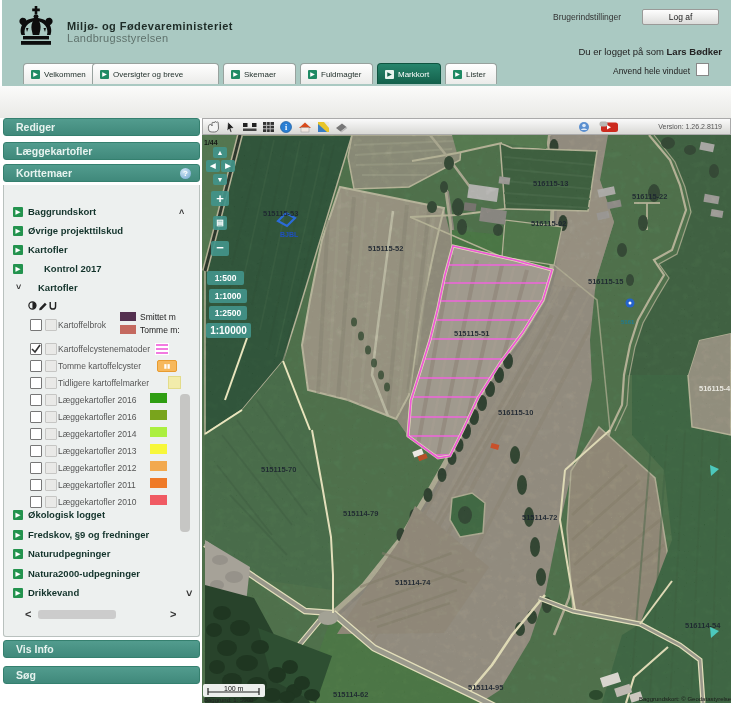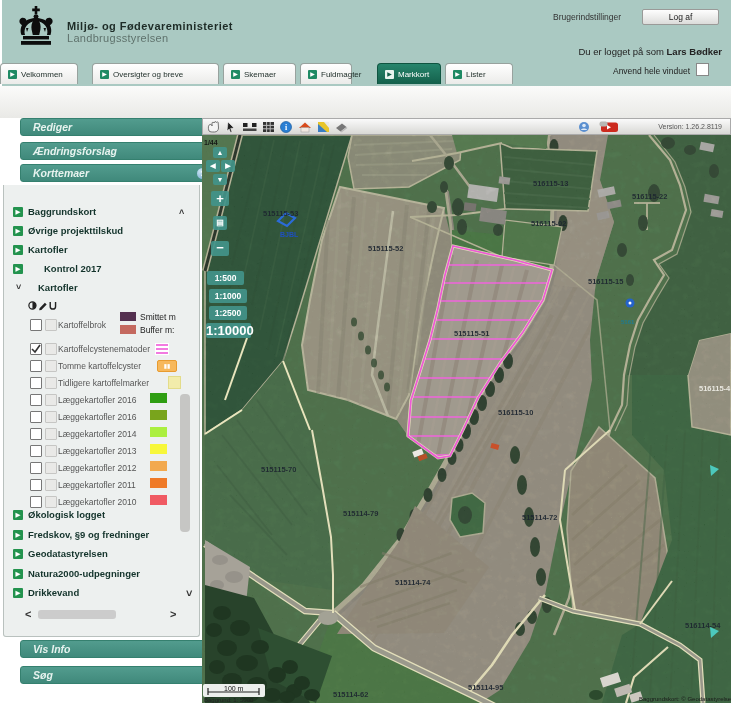--- a/index.html
+++ b/index.html
@@ -17,23 +17,23 @@
   #strip{left:0;top:86px;width:731px;height:32px;background:linear-gradient(#fbfbfa,#e9e9e6);}
   
   .tab{top:63px;height:21px;background:linear-gradient(#ffffff,#ebebe9);border:1px solid #98a29e;border-bottom:none;
        border-radius:4px 4px 0 0;font-size:8px;color:#1c2b26;display:flex;align-items:center;padding:0 7px;gap:4px;box-sizing:border-box;}
   .tab .ic{width:9px;height:9px;background:#1f8a64;border-radius:1px;color:#fff;font-size:6px;line-height:9px;text-align:center;flex:0 0 9px;}
   .tab.active{background:linear-gradient(#27856c,#14604b);color:#fff;border-color:#0f5440;}
   .tab.active .ic{background:#e9f3ef;color:#14604b;}
   #anvend{left:560px;top:66px;width:130px;font-size:8.5px;color:#222;text-align:right;}
   #anvendcb{left:696px;top:63px;width:11px;height:11px;background:#fff;border:1px solid #888;}
   
-  .tbar{left:20px;width:197px;height:18px;background:linear-gradient(#529c8e,#40897b);border:1px solid #35806f;
+  .tbar{left:3px;width:197px;height:18px;background:linear-gradient(#529c8e,#40897b);border:1px solid #35806f;
         border-radius:3px;box-sizing:border-box;font-size:10.5px;font-weight:bold;color:#e7f3ef;
-        line-height:16px;padding-left:12px;font-style:italic;}
+        line-height:16px;padding-left:12px;}
   #panel{left:3px;top:185px;width:197px;height:452px;background:#edf0ef;border:1px solid #b9c1be;border-top:none;
          box-sizing:border-box;border-radius:0 0 3px 3px;}
   .ti{position:absolute;font-size:9.5px;font-weight:bold;color:#13332b;}
   .gic{position:absolute;width:10px;height:10px;background:#23934e;border-radius:1px;color:#fff;font-size:6.5px;
        line-height:10px;text-align:center;}
   .cb{position:absolute;width:10px;height:10px;background:#fff;border:1px solid #777;border-radius:1px;}
   .cb2{position:absolute;width:10px;height:10px;background:#e9e9e7;border:1px solid #c6c6c4;border-radius:1px;}
   .lbl{position:absolute;font-size:8.5px;color:#222;}
   .sw{position:absolute;width:16px;height:9px;}
   .chev{position:absolute;font-size:9px;color:#333;font-weight:bold;}
@@ -61,31 +61,31 @@
     <path d="M13 22 L15.5 22 L14 26 Z M33 22 L30.5 22 L32 26 Z"></path>
     <rect x="10" y="30" width="26" height="3.4"></rect>
     <rect x="8" y="35" width="30" height="3.8"></rect>
   </g>
 </svg>
 <div id="brand" class="abs">Miljø- og Fødevareministeriet</div>
 <div id="brand2" class="abs">Landbrugsstyrelsen</div>
 <div id="bruger" class="abs">Brugerindstillinger</div>
 <div id="logaf" class="abs">Log af</div>
 <div id="logged" class="abs">Du er logget på som <b>Lars Bødker</b></div>
-<div class="tab abs" style="left:0;width:78px"><span class="ic">▶</span>Velkommen</div>
+<div class="tab abs" style="left:23px;width:78px"><span class="ic">▶</span>Velkommen</div>
 <div class="tab abs" style="left:92px;width:127px"><span class="ic">▶</span>Oversigter og breve</div>
 <div class="tab abs" style="left:223px;width:73px"><span class="ic">▶</span>Skemaer</div>
-<div class="tab abs" style="left:300px;width:52px"><span class="ic">▶</span>Fuldmagter</div>
+<div class="tab abs" style="left:300px;width:73px"><span class="ic">▶</span>Fuldmagter</div>
 <div class="tab abs active" style="left:377px;width:64px"><span class="ic">▶</span>Markkort</div>
-<div class="tab abs" style="left:445px;width:68px"><span class="ic">▶</span>Lister</div>
+<div class="tab abs" style="left:445px;width:52px"><span class="ic">▶</span>Lister</div>
 <div id="anvend" class="abs">Anvend hele vinduet</div>
 <div id="anvendcb" class="abs"></div>
 
 <div class="tbar abs" style="top:118px">Rediger</div>
-<div class="tbar abs" style="top:142px">Ændringsforslag</div>
+<div class="tbar abs" style="top:142px">Læggekartofler</div>
 <div class="tbar abs" style="top:164px">Korttemaer
   <span style="position:absolute;right:8px;top:3px;width:11px;height:11px;border-radius:50%;
    background:radial-gradient(circle at 35% 30%,#cfe6f5,#6fa6cf);color:#fff;font-size:8px;line-height:11px;
    text-align:center;font-weight:bold;">?</span></div>
 <div id="panel" class="abs"></div>
 <div class="tbar abs" style="top:640px">Vis Info</div>
 <div class="tbar abs" style="top:666px">Søg</div>
 
 <div class="ti" style="left:28px;top:206px">Baggrundskort</div>
 <div class="gic" style="left:13px;top:207px">▶</div>
@@ -103,21 +103,21 @@
     <path d="M5 2 A4 4 0 0 1 5 10 Z" fill="#222"></path>
   <path d="M13 9 L19 3 L21 5 L15 11 Z M13 9 L12.6 11.4 L15 11 Z" fill="#222"></path>
   <path d="M25 2 L25 7 C25 11 31 11 31 7 L31 2" fill="none" stroke="#222" stroke-width="1.6"></path>
 </svg>
 <div class="cb" style="left:30px;top:319px"></div>
 <div class="cb2" style="left:45px;top:319px"></div>
 <div class="lbl" style="left:58px;top:320px;color:#555">Kartoffelbrok</div>
 <div class="sw" style="left:120px;top:312px;background:#54304f"></div>
 <div class="lbl" style="left:140px;top:312px">Smittet m</div>
 <div class="sw" style="left:120px;top:325px;background:#c4695f"></div>
-<div class="lbl" style="left:140px;top:325px">Buffer m:</div>
+<div class="lbl" style="left:140px;top:325px">Tomme m:</div>
 <div class="cb" style="left:30px;top:343px;background:#fff"></div>
 <svg class="abs" style="left:30px;top:343px" width="12" height="12">
     <path d="M2 6 L5 9 L10 2" stroke="#333" stroke-width="1.6" fill="none"></path>
   </svg>
 <div class="cb2" style="left:45px;top:343px"></div>
 <div class="lbl" style="left:58px;top:344px;color:#555">Kartoffelcystenematoder</div>
 <svg class="abs" style="left:155px;top:343px" width="14" height="12">
     <rect x="0" y="0" width="14" height="12" fill="#fff"></rect>
     <g stroke="#f27ae0" stroke-width="2">
       <line x1="1" y1="2" x2="13" y2="2"></line>
@@ -159,21 +159,21 @@
 <div class="sw" style="left:150px;top:478px;width:17px;height:10px;background:#ef7a28"></div>
 <div class="cb" style="left:30px;top:496px"></div>
 <div class="cb2" style="left:45px;top:496px"></div>
 <div class="lbl" style="left:58px;top:497px;color:#555">Læggekartofler 2010</div>
 <div class="sw" style="left:150px;top:495px;width:17px;height:10px;background:#f05a63"></div>
 <div style="position:absolute;left:180px;top:394px;width:10px;height:138px;background:#c6c6c4;border-radius:4px;"></div>
 <div class="ti" style="left:28px;top:509px">Økologisk logget</div>
 <div class="gic" style="left:13px;top:510px">▶</div>
 <div class="ti" style="left:28px;top:529px">Fredskov, §9 og fredninger</div>
 <div class="gic" style="left:13px;top:530px">▶</div>
-<div class="ti" style="left:28px;top:548px">Geodatastyrelsen</div>
+<div class="ti" style="left:28px;top:548px">Naturudpegninger</div>
 <div class="gic" style="left:13px;top:549px">▶</div>
 <div class="ti" style="left:28px;top:568px">Natura2000-udpegninger</div>
 <div class="gic" style="left:13px;top:569px">▶</div>
 <div class="ti" style="left:28px;top:587px">Drikkevand</div>
 <div class="gic" style="left:13px;top:588px">▶</div>
 <div class="chev" style="left:186px;top:587px;font-size:11px">˅</div>
 <div class="chev" style="left:25px;top:608px;font-size:11px">&lt;</div>
 <div class="chev" style="left:170px;top:608px;font-size:11px">&gt;</div>
 <div style="position:absolute;left:38px;top:610px;width:78px;height:9px;background:#ccc;border-radius:3px;"></div>
 
@@ -589,14 +589,14 @@
 <div class="mapbtn" style="left:11px;top:12px;width:14px;height:11px;font-size:7px;line-height:11px;">▲</div>
 <div class="mapbtn" style="left:4px;top:25px;width:14px;height:12px;font-size:7px;line-height:12px;">◀</div>
 <div class="mapbtn" style="left:19px;top:25px;width:14px;height:12px;font-size:7px;line-height:12px;">▶</div>
 <div class="mapbtn" style="left:11px;top:39px;width:14px;height:11px;font-size:7px;line-height:11px;">▼</div>
 <div class="mapbtn" style="left:9px;top:56px;width:18px;height:15px;font-size:13px;line-height:15px;">+</div>
 <div class="mapbtn" style="left:11px;top:81px;width:14px;height:14px;font-size:8px;line-height:14px;">▤</div>
 <div class="mapbtn" style="left:9px;top:106px;width:18px;height:15px;font-size:13px;line-height:13px;">−</div>
 <div class="mapbtn" style="left:5px;top:136px;width:37px;height:14px;font-size:8.5px;line-height:14px;">1:500</div>
 <div class="mapbtn" style="left:7px;top:154px;width:38px;height:14px;font-size:8.5px;line-height:14px;">1:1000</div>
 <div class="mapbtn" style="left:7px;top:171px;width:38px;height:14px;font-size:8.5px;line-height:14px;">1:2500</div>
-<div class="mapbtn" style="left:4px;top:188px;width:45px;height:15px;font-size:13px;line-height:15px;">1:10000</div>
+<div class="mapbtn" style="left:4px;top:188px;width:45px;height:15px;font-size:10px;line-height:15px;">1:10000</div>
 </div>
 
 </body></html>

